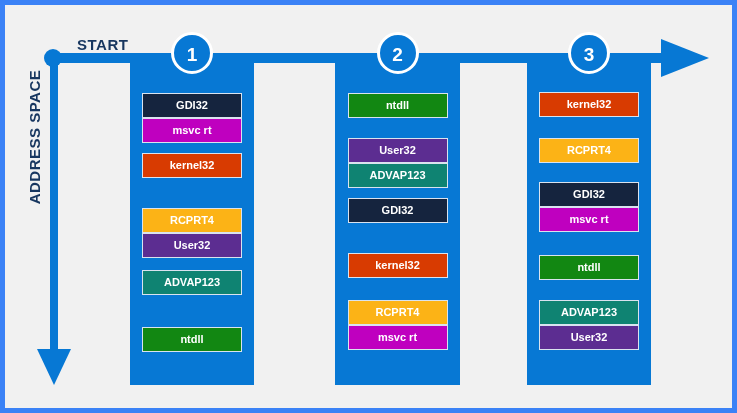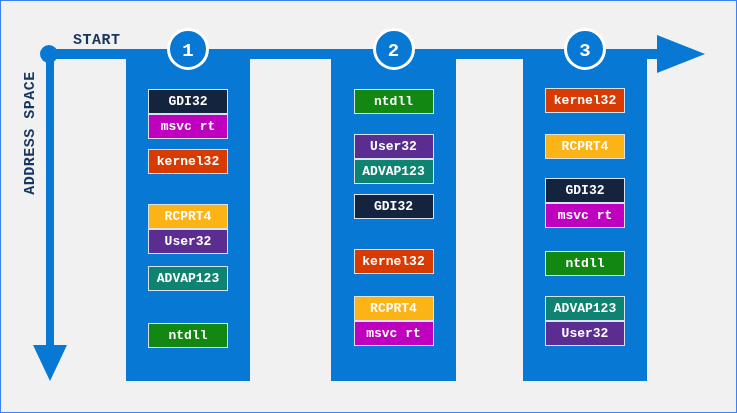--- a/index.html
+++ b/index.html
@@ -4,22 +4,22 @@
 <style>
   html, body { margin: 0; padding: 0; background: #e8e8e8; }
   * { box-sizing: border-box; }
 
   .stage {
     position: relative;
     width: 737px;
     height: 413px;
     background: var(--bg, #f1f1f1);
     overflow: hidden;
-    border: 1px solid #3b82f6;
-    font-family: Liberation Mono, monospace;
+    border: 5px solid #3b82f6;
+    font-family: Liberation Sans, sans-serif;
   }
 
   
   .start-dot {
     position: absolute;
     left: 39px; top: 44px;
     width: 18px; height: 18px;
     border-radius: 50%;
     background: var(--blue);
   }
@@ -96,24 +96,24 @@
     font-size: 19px;
     font-weight: bold;
     text-align: center;
     line-height: 40px;
   }
 
   .module {
     position: absolute;
     left: 50%;
     transform: translateX(-50%);
-    width: 80px; height: 25px;
+    width: 100px; height: 25px;
     border: 1px solid #d9e3ef;
     color: #ffffff;
-    font-size: 13px;
+    font-size: 11px;
     font-weight: bold;
     text-align: center;
     line-height: 23px;
     white-space: nowrap;
   }
 </style>
 </head>
 <body>
 
 <div class="stage" style="--blue: #0778d4; --bg: #f1f1f1; --navy: #17365f;">

